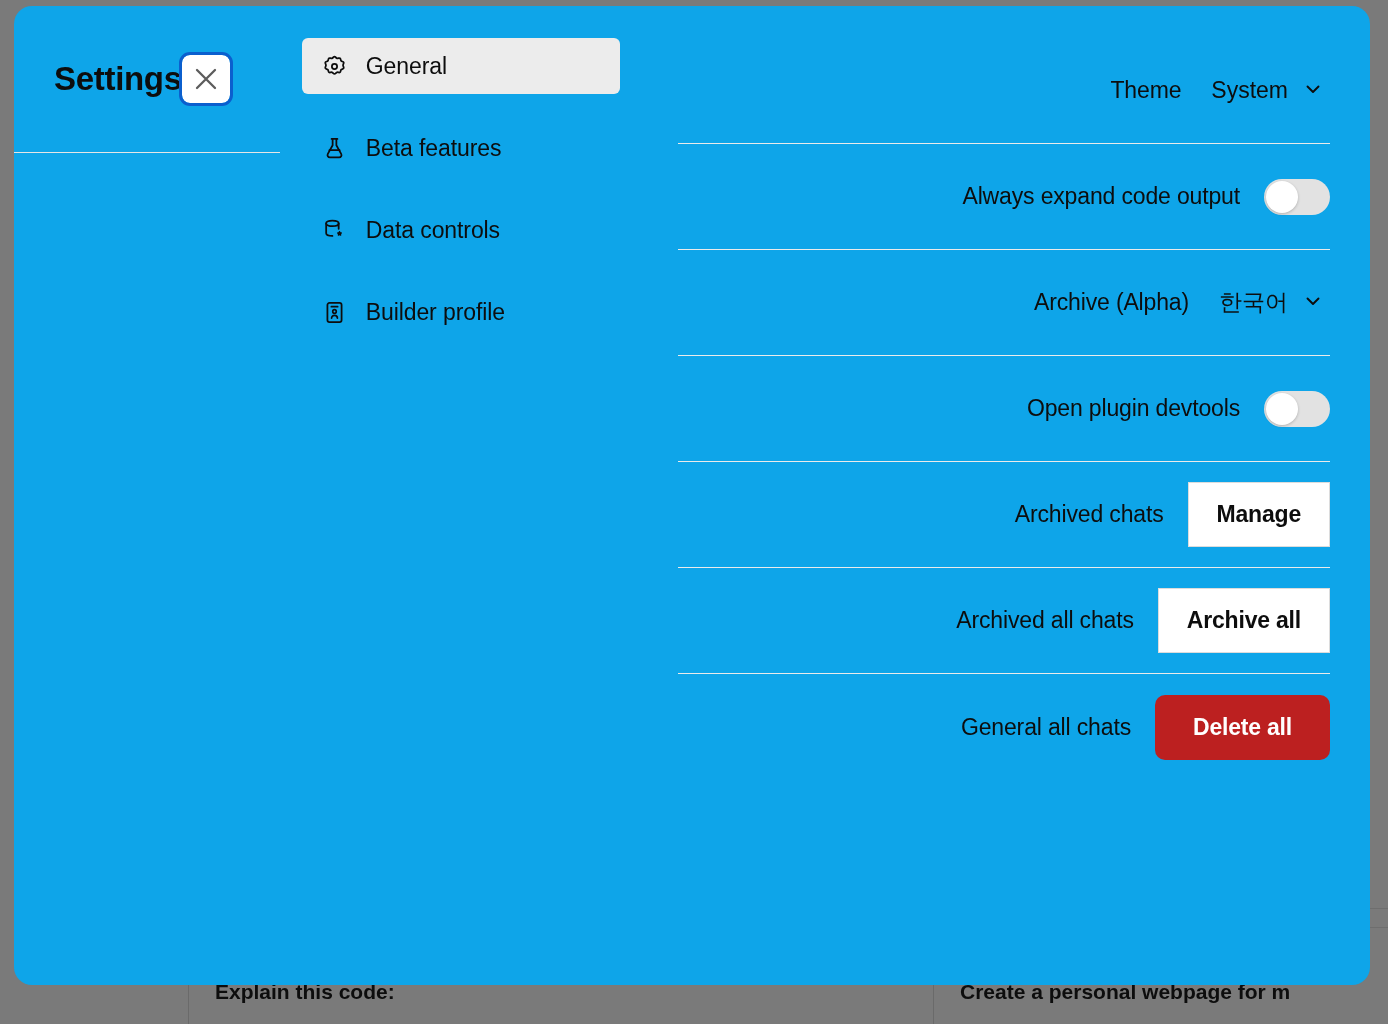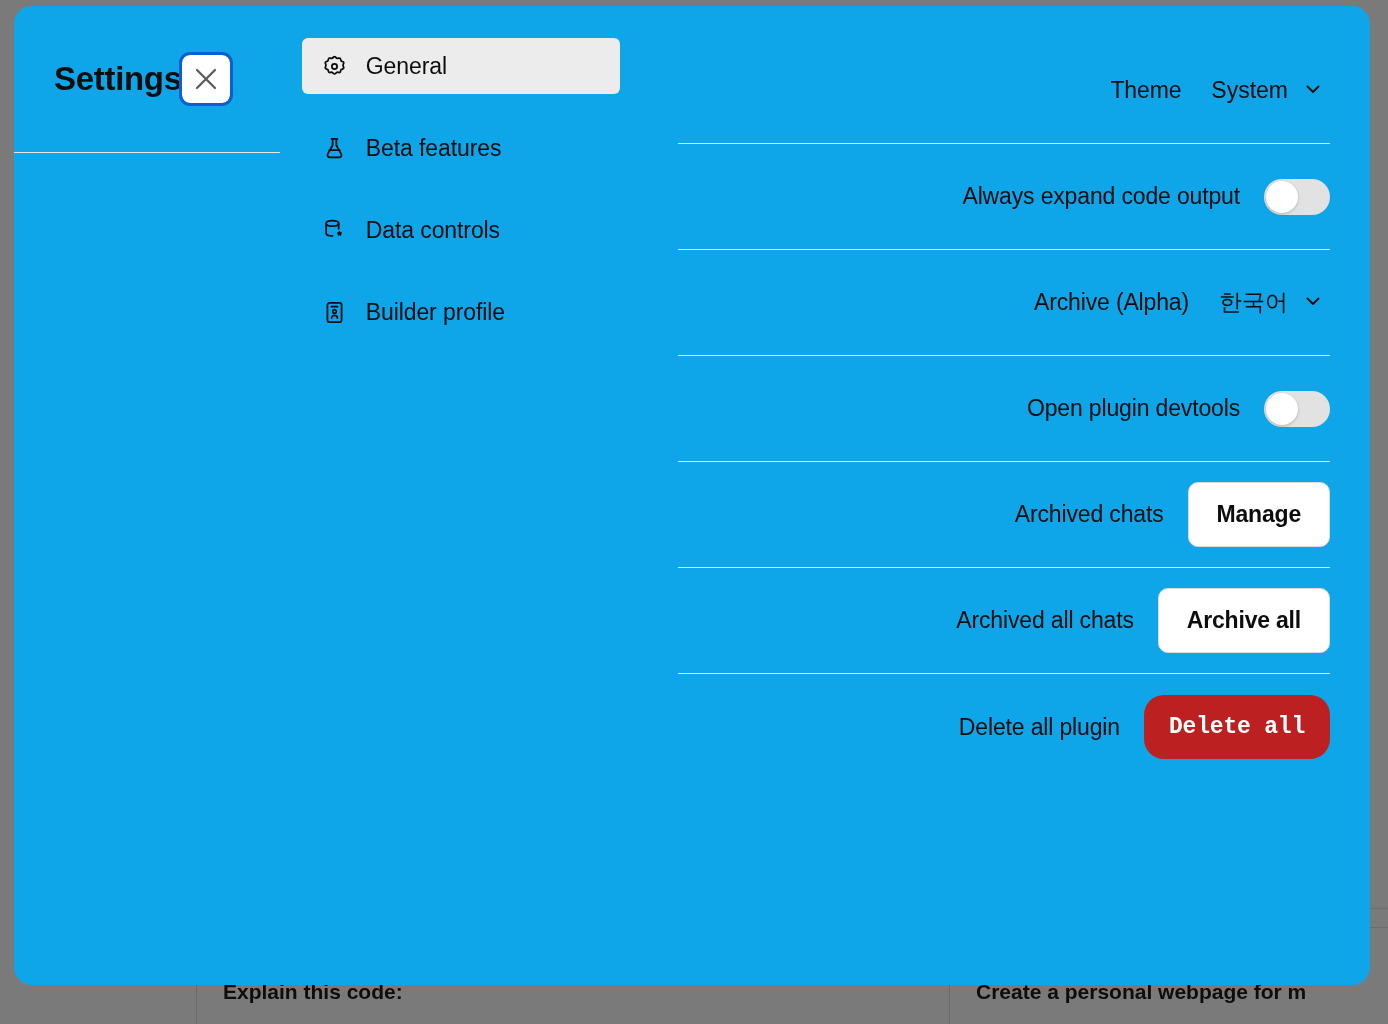--- a/index.html
+++ b/index.html
@@ -24,21 +24,20 @@
   }
 
   #bg-prompt-row {
     position: absolute;
     left: 0;
     right: 0;
     bottom: 0;
     height: 64px;
     display: flex;
     align-items: center;
-    gap: 8px;
   }
 
   .bg-card {
     height: 64px;
     border-left: 1px solid #6a6a6a;
     display: flex;
     align-items: center;
     padding-left: 26px;
     font-size: 21px;
     font-weight: 600;
@@ -218,40 +217,40 @@
     height: 32px;
     border-radius: 50%;
     background: #ffffff;
     box-shadow: 0 1px 3px rgba(0,0,0,0.22);
   }
 
   
   .btn-outline {
     border: 1px solid #dcdcdc;
     background: #ffffff;
-    border-radius: 10px;
+    border-radius: 0;
     font-family: inherit;
     font-size: 23px;
     font-weight: 700;
     color: #0d0d0d;
     padding: 18px 28px;
     cursor: pointer;
     white-space: nowrap;
     letter-spacing: -0.2px;
   }
 
   
   .btn-danger {
     border: none;
-    border-radius: 20px;
-    font-family: Liberation Mono, monospace;
+    border-radius: 10px;
+    font-family: Liberation Sans, sans-serif;
     font-size: 23px;
     font-weight: 700;
     color: #ffffff;
-    padding: 19px 25px;
+    padding: 19px 38px;
     cursor: pointer;
     white-space: nowrap;
     letter-spacing: -0.2px;
   }
 </style>
 </head>
 <body>
 
 <div id="bg-layer" style="background: rgb(122, 122, 122);">
 
@@ -375,19 +374,19 @@
         <div class="setting-label">Archived chats</div>
         <button class="btn-outline">Manage</button>
       </div>
 
       <div class="setting-row">
         <div class="setting-label">Archived all chats</div>
         <button class="btn-outline">Archive all</button>
       </div>
 
       <div class="setting-row last">
-        <div class="setting-label">Delete all plugin</div>
+        <div class="setting-label">General all chats</div>
         <button class="btn-danger" style="background: rgb(188, 32, 32);">Delete all</button>
       </div>
 
     </div>
   </div>
 </div>
 
 </body></html>

